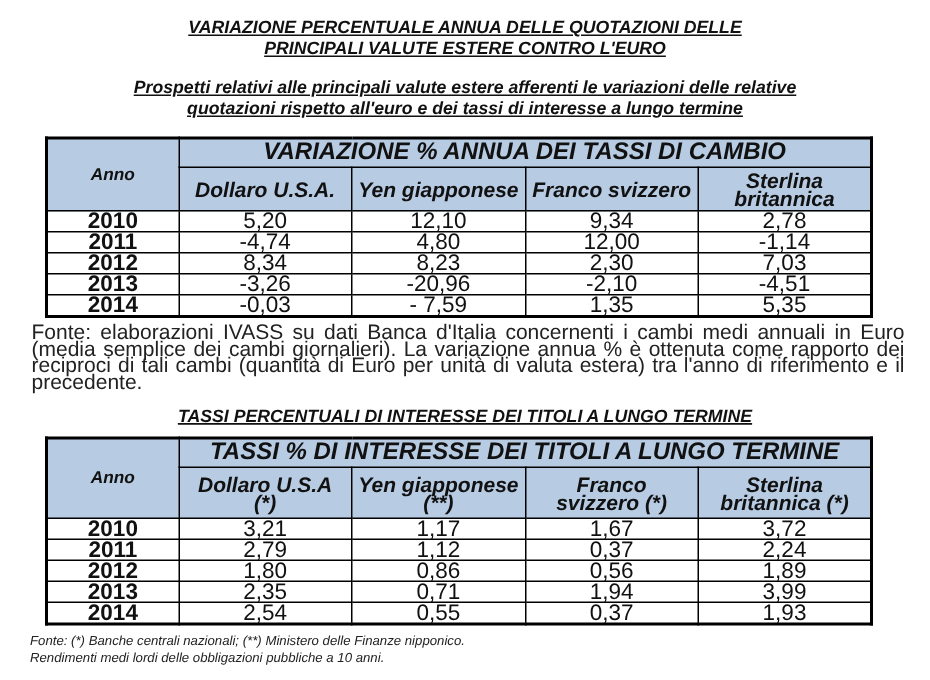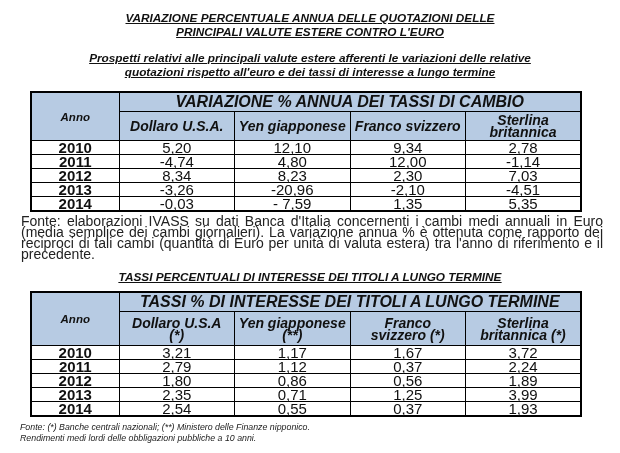--- a/index.html
+++ b/index.html
@@ -196,21 +196,21 @@
         <td class="ycell">2012</td>
         <td>1,80</td>
         <td>0,86</td>
         <td>0,56</td>
         <td>1,89</td>
       </tr>
       <tr class="drow">
         <td class="ycell">2013</td>
         <td>2,35</td>
         <td>0,71</td>
-        <td>1,25</td>
+        <td>1,94</td>
         <td>3,99</td>
       </tr>
       <tr class="drow">
         <td class="ycell">2014</td>
         <td>2,54</td>
         <td>0,55</td>
         <td>0,37</td>
         <td>1,93</td>
       </tr>
     </tbody>

